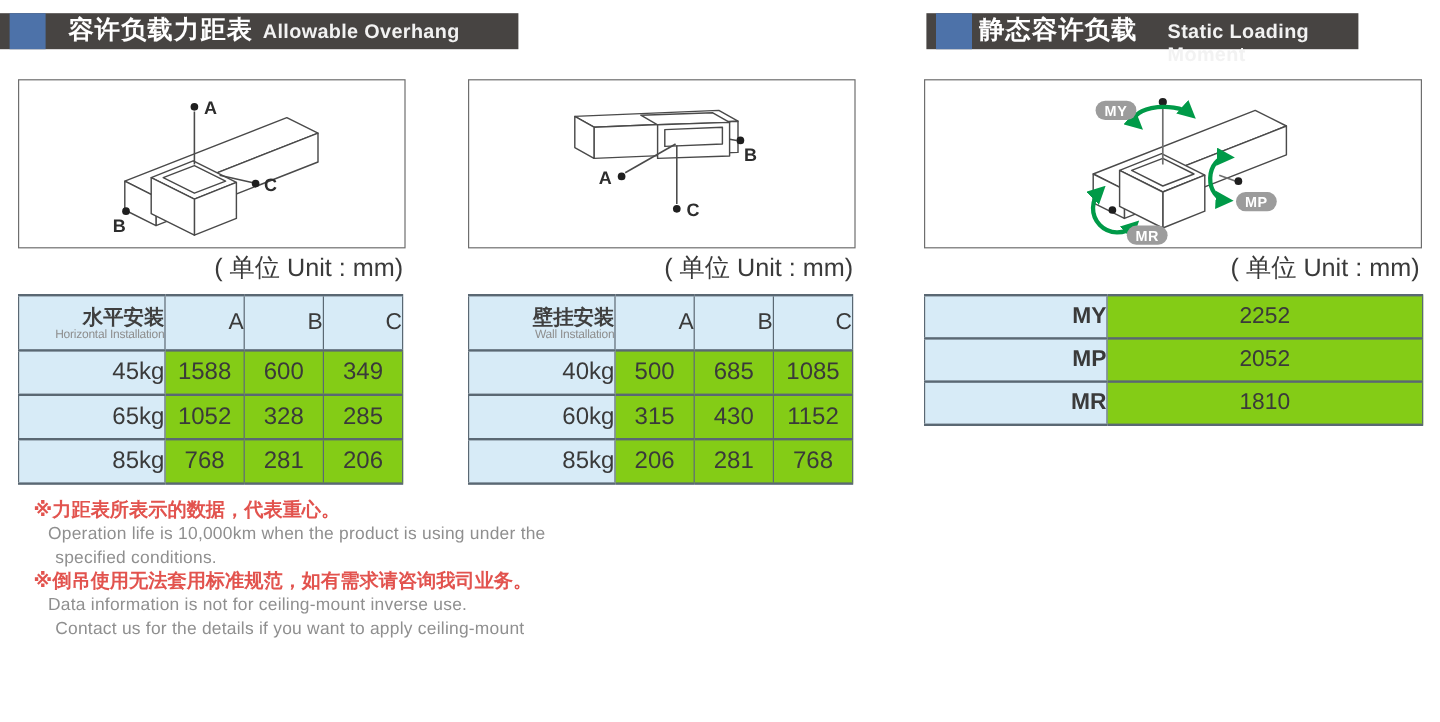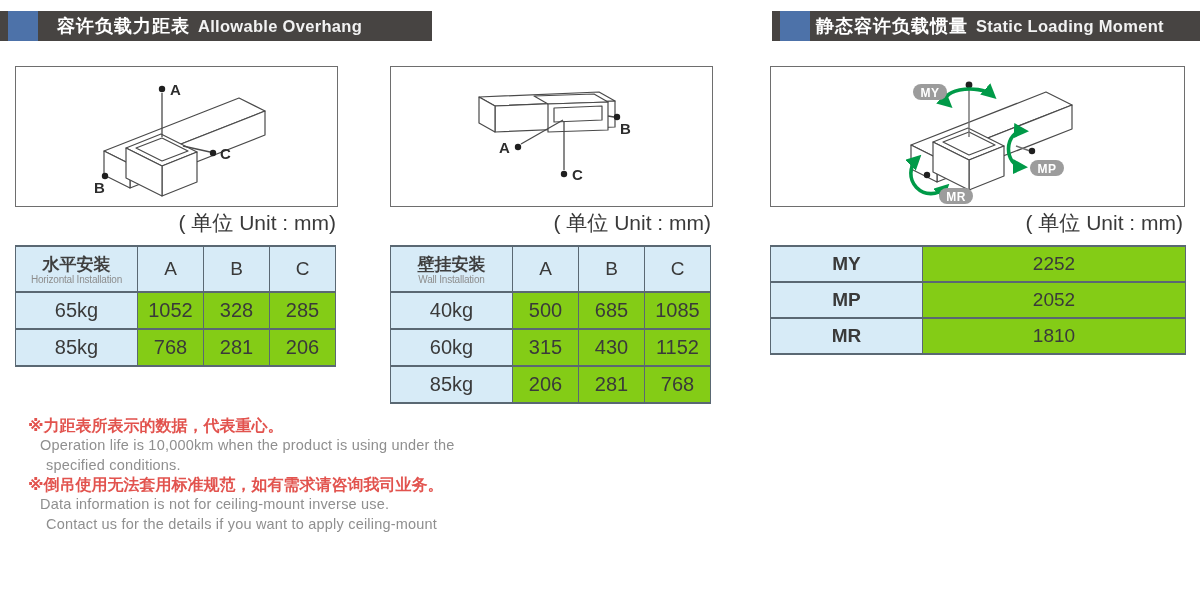--- a/index.html
+++ b/index.html
@@ -3,45 +3,45 @@
 <meta charset="utf-8">
 <style>
   html,body{margin:0;padding:0;background:#fff;}
   #page{position:relative;width:1200px;height:602px;background:#fff;overflow:hidden;
         font-family:"Liberation Sans","DejaVu Sans",sans-serif;}
 
   
   .section-bar{position:absolute;top:11px;height:30px;background:#474442;display:flex;
                align-items:baseline;}
   .bar-accent{position:absolute;left:8px;top:0;width:30px;height:30px;background:#4d72a9;}
-  .bar-zh{font-size:18px;line-height:30px;font-weight:bold;color:#fff;letter-spacing:1px;}
+  .bar-zh{font-size:21px;line-height:30px;font-weight:bold;color:#fff;letter-spacing:1px;}
   .bar-en{font-size:16.5px;color:#f2f2f2;font-weight:bold;margin-left:8px;letter-spacing:.3px;}
   #bar-left{left:0;width:432px;}
   #bar-left .bar-zh{margin-left:57px;}
-  #bar-right{left:772px;width:428px;}
+  #bar-right{left:772px;width:360px;}
   #bar-right .bar-zh{margin-left:44px;}
 
   
   .diag-box{position:absolute;top:66px;height:139px;border:1px solid #6e6e6e;background:#fff;}
   #diag1{left:15px;width:321px;}
   #diag2{left:390px;width:321px;}
   #diag3{left:770px;width:413px;}
   .diag-box svg{display:block;width:100%;height:100%;}
 
   
   .unit-label{position:absolute;top:209px;font-size:21px;color:#3a3a3a;text-align:right;}
   #unit1{left:15px;width:321px;}
   #unit2{left:390px;width:321px;}
   #unit3{left:770px;width:413px;}
 
   
   table.spec{position:absolute;border-collapse:collapse;table-layout:fixed;}
   table.spec td{border:2px solid #5a6873;border-left-width:1px;border-right-width:1px;
                 text-align:center;vertical-align:middle;background:#84cc16;color:#3a3a3a;padding:0;}
-  table.spec td.blue{background:#d7ebf7;}
+  table.spec td.blue{background:#d7ebf7;text-align:right;}
   #table1{left:15px;top:245px;width:320px;}
   #table2{left:390px;top:245px;width:320px;}
   #table3{left:770px;top:245px;width:415px;}
   tr.hrow{height:46px;}
   tr.drow{height:37px;}
   tr.mrow{height:36px;}
   .h-zh{font-size:17px;font-weight:600;color:#3f3f3f;line-height:19px;padding-top:2px;}
   .h-en{font-size:10px;color:#8e8e8e;line-height:12px;letter-spacing:-.2px;}
   .abc{font-size:19px;color:#3a3a3a;}
   .num{font-size:20px;color:#343434;}
@@ -184,20 +184,26 @@
         <tr class="hrow">
       <td class="blue">
         <div class="h-zh">水平安装</div>
         <div class="h-en">Horizontal Installation</div>
       </td>
       <td class="blue abc">A</td>
       <td class="blue abc">B</td>
       <td class="blue abc">C</td>
     </tr>
     <tr class="drow">
+      <td class="blue loadkg">45kg</td>
+      <td class="num">1588</td>
+      <td class="num">600</td>
+      <td class="num">349</td>
+    </tr>
+    <tr class="drow">
       <td class="blue loadkg">65kg</td>
       <td class="num">1052</td>
       <td class="num">328</td>
       <td class="num">285</td>
     </tr>
     <tr class="drow">
       <td class="blue loadkg">85kg</td>
       <td class="num">768</td>
       <td class="num">281</td>
       <td class="num">206</td>

